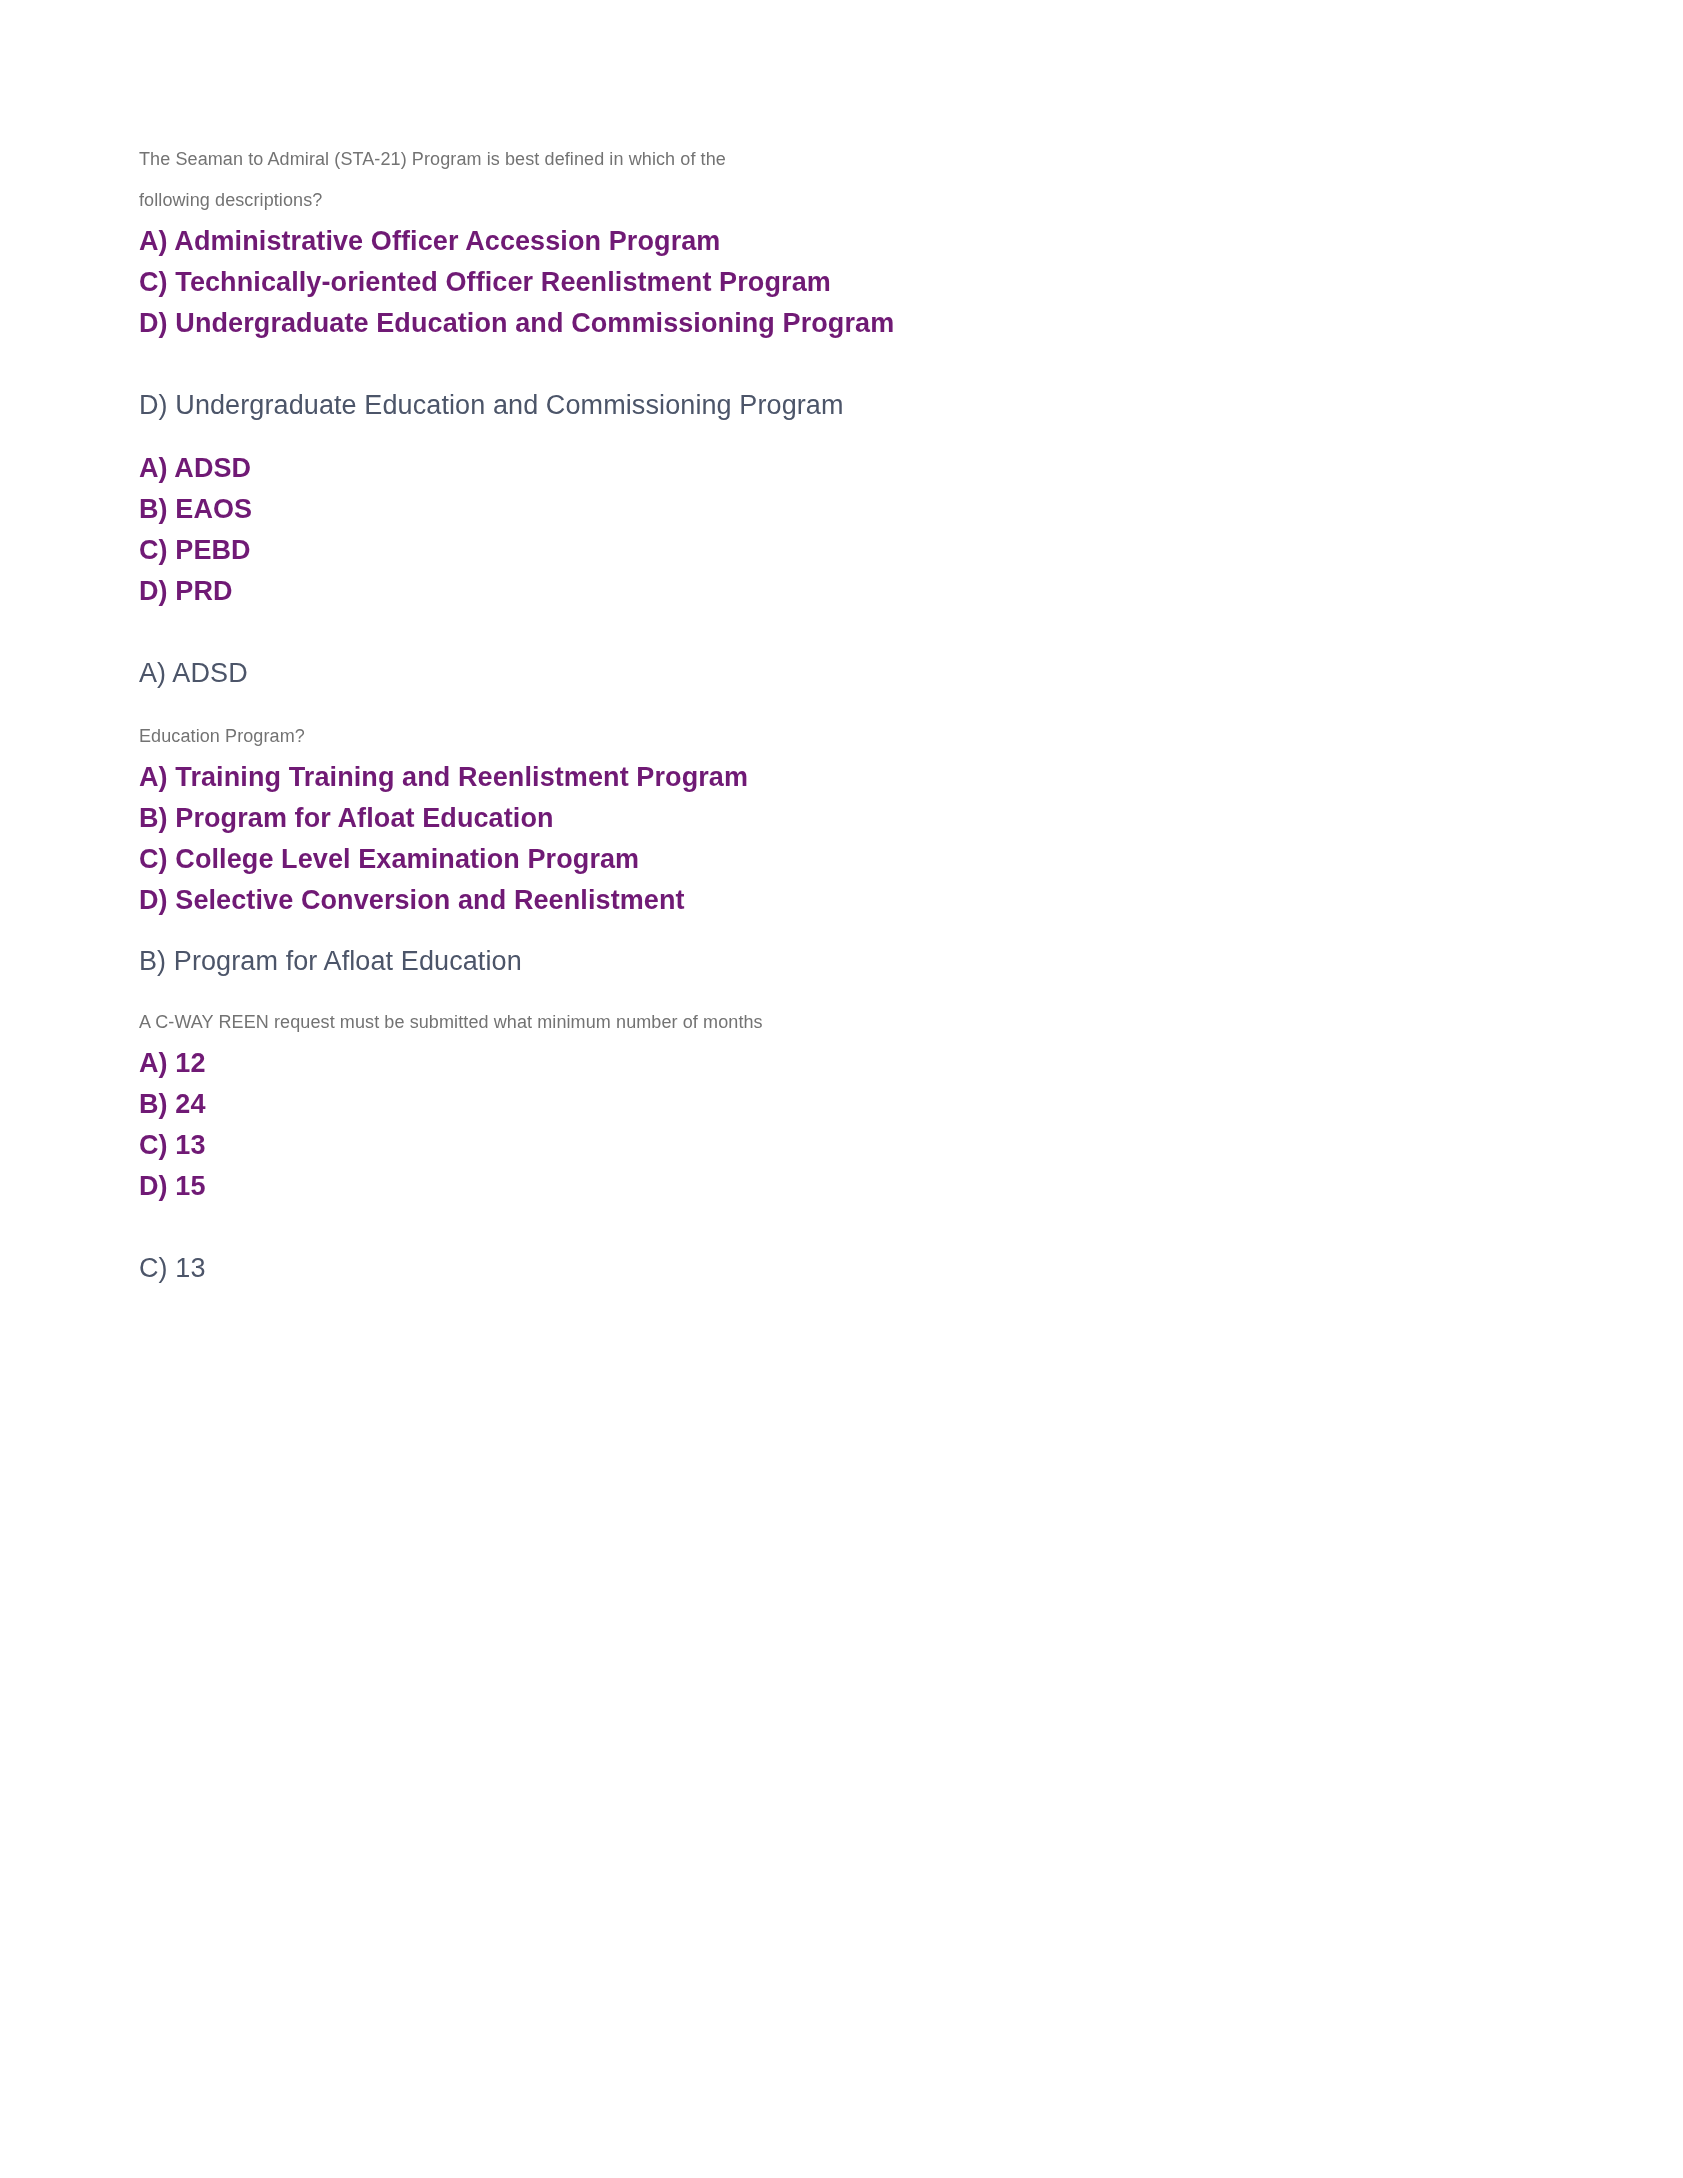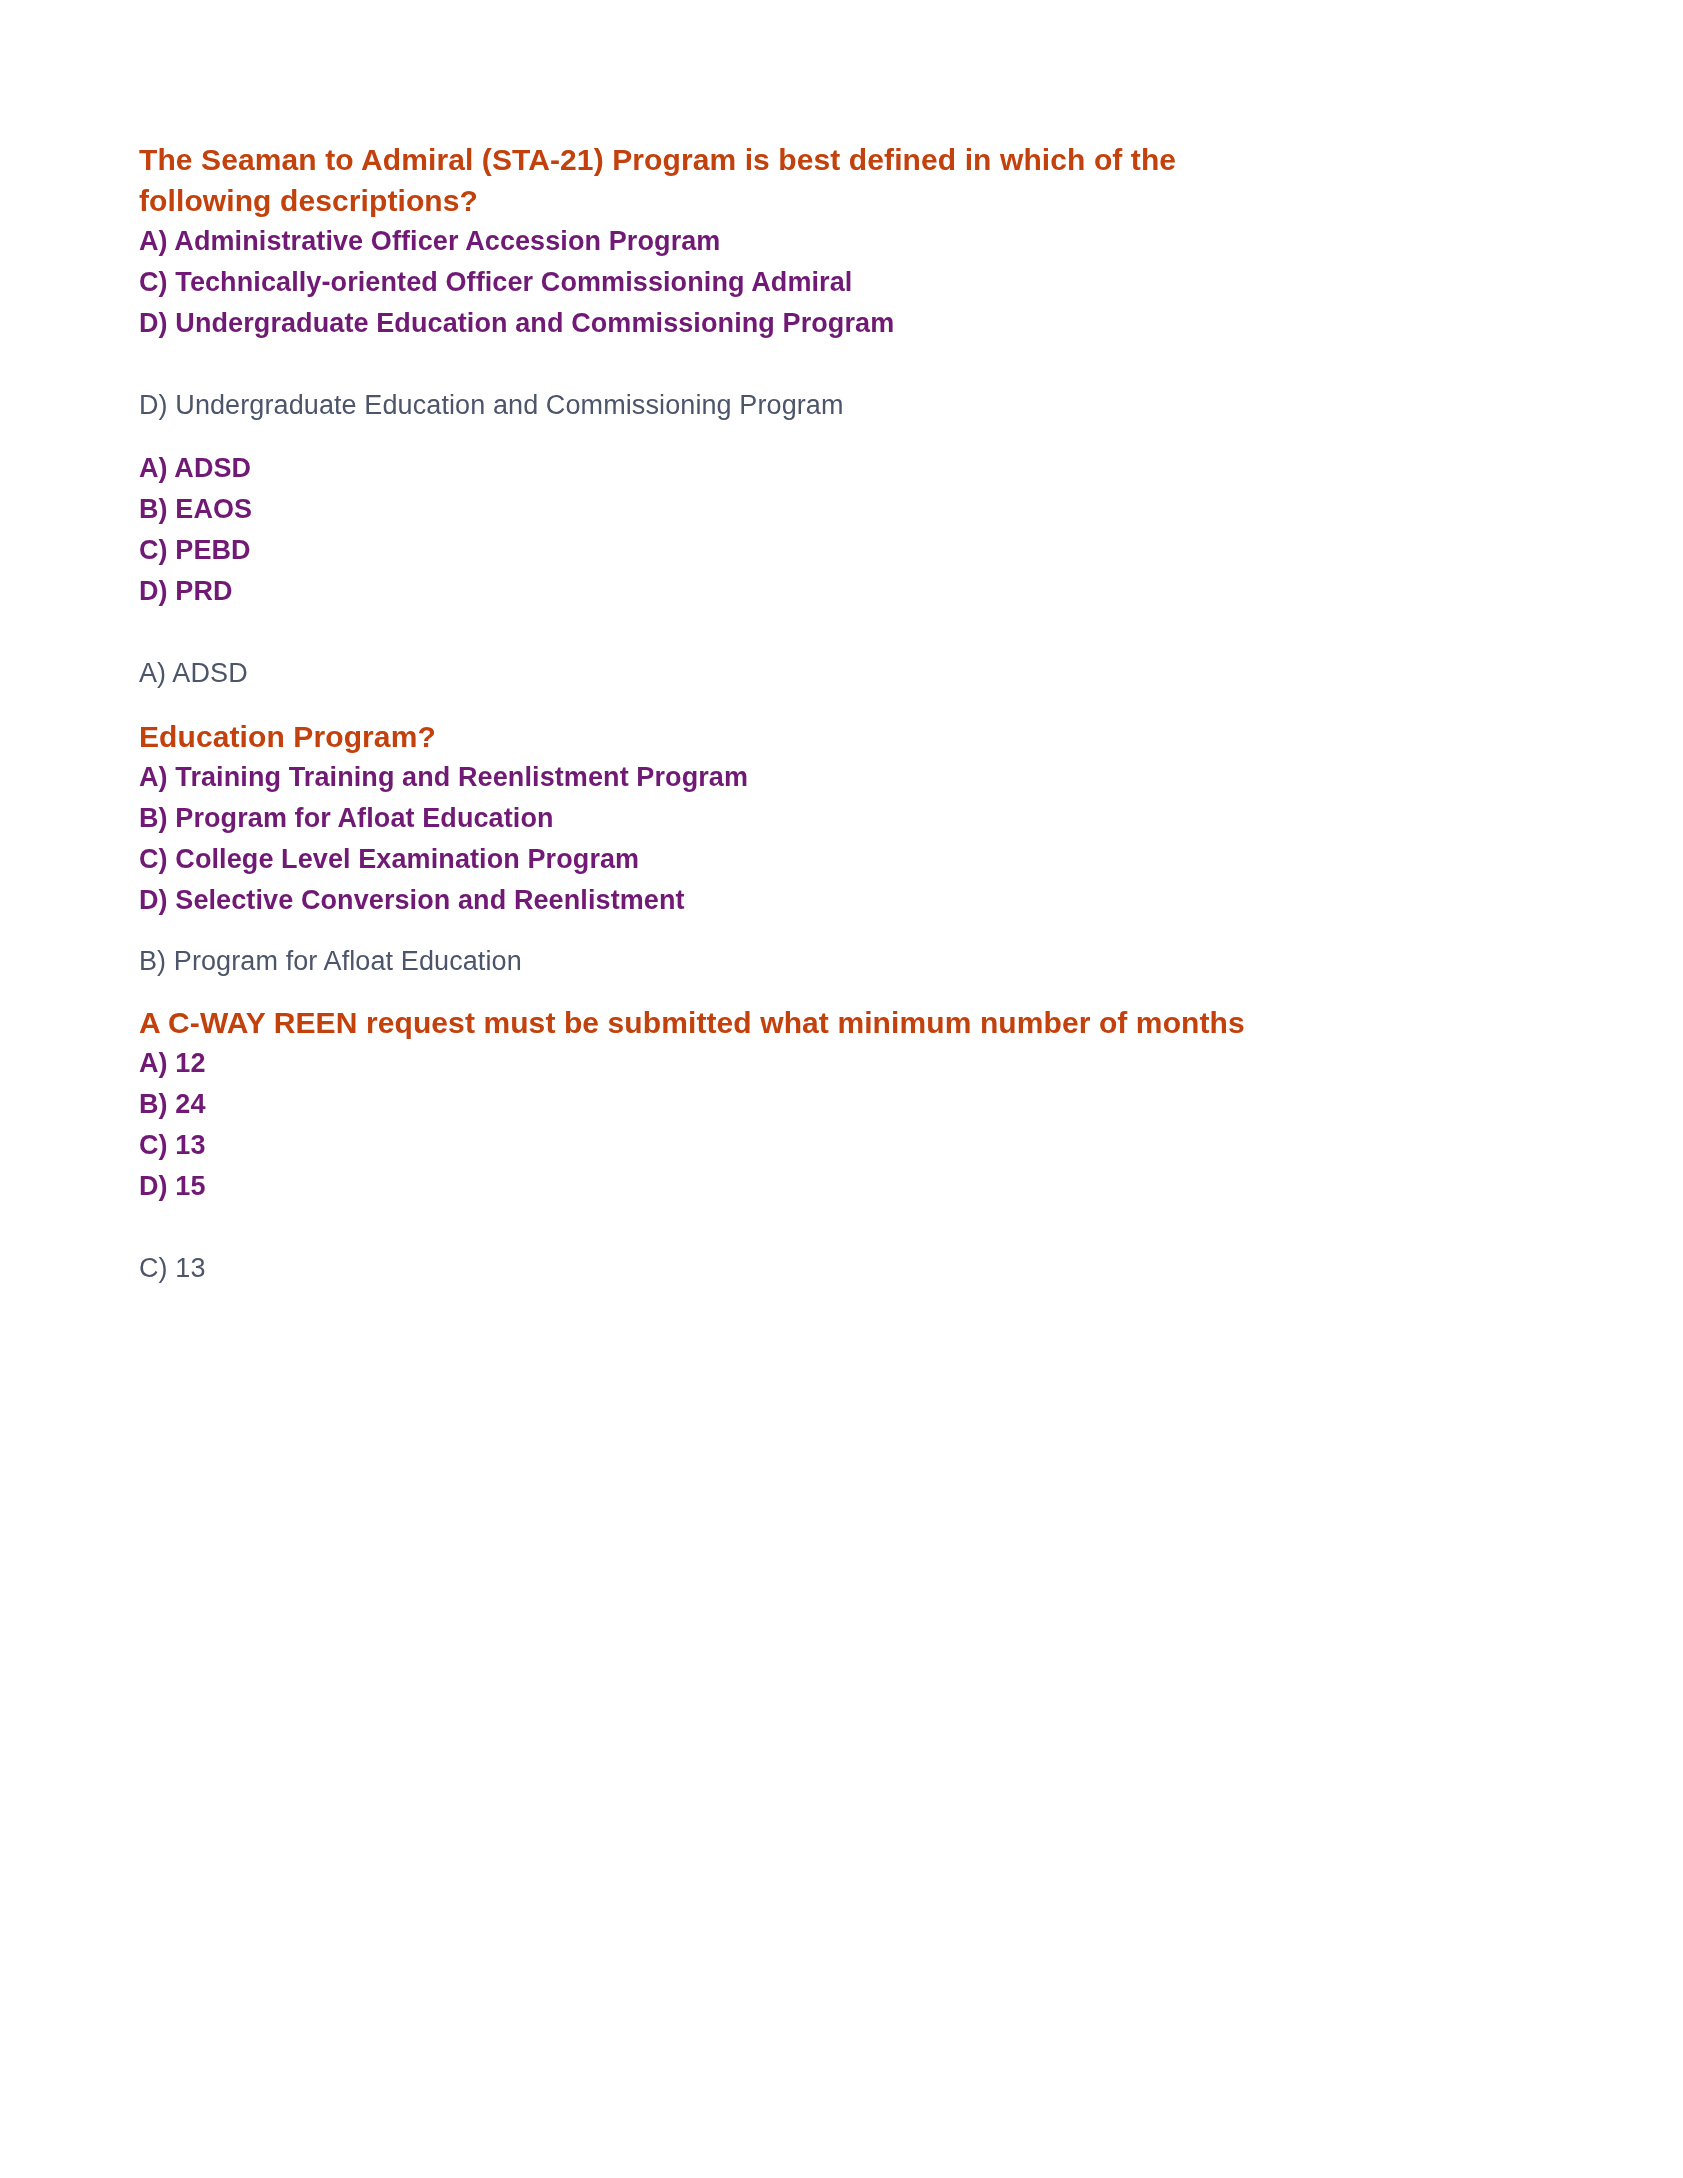--- a/index.html
+++ b/index.html
@@ -24,23 +24,23 @@
     padding: 139px 188px 0 139px;
   }
   .doc-body {
     width: 1218px;
   }
   
   .q-block {
     margin: 0 0 0 0;
   }
   .q-line {
-    font-size: 30px;
-    font-weight: bold;
-    color: #c2410c;
+    font-size: 18px;
+    font-weight: normal;
+    color: #737373;
     line-height: 41px;
     letter-spacing: 0.1px;
     white-space: pre-wrap;
   }
   .opt-line {
     font-size: 27px;
     font-weight: bold;
     color: #701a75;
     line-height: 41px;
     letter-spacing: 0.1px;
@@ -60,21 +60,21 @@
 </head>
 <body>
 
 <div class="page">
   <div class="doc-body">
 
     <div class="q-block">
       <div class="q-line">The Seaman to Admiral (STA-21) Program is best defined in which of the</div>
       <div class="q-line">following descriptions?</div>
       <div class="opt-line">A) Administrative Officer Accession Program</div>
-      <div class="opt-line">C) Technically-oriented Officer Commissioning Admiral</div>
+      <div class="opt-line">C) Technically-oriented Officer Reenlistment Program</div>
       <div class="opt-line">D) Undergraduate Education and Commissioning Program</div>
       <div class="gap-after-options"></div>
       <div class="answer-line">D) Undergraduate Education and Commissioning Program</div>
       <div class="gap-after-answer"></div>
     </div>
 
     <div class="q-block">
       <div class="opt-line">A) ADSD</div>
       <div class="opt-line">B) EAOS</div>
       <div class="opt-line">C) PEBD</div>

